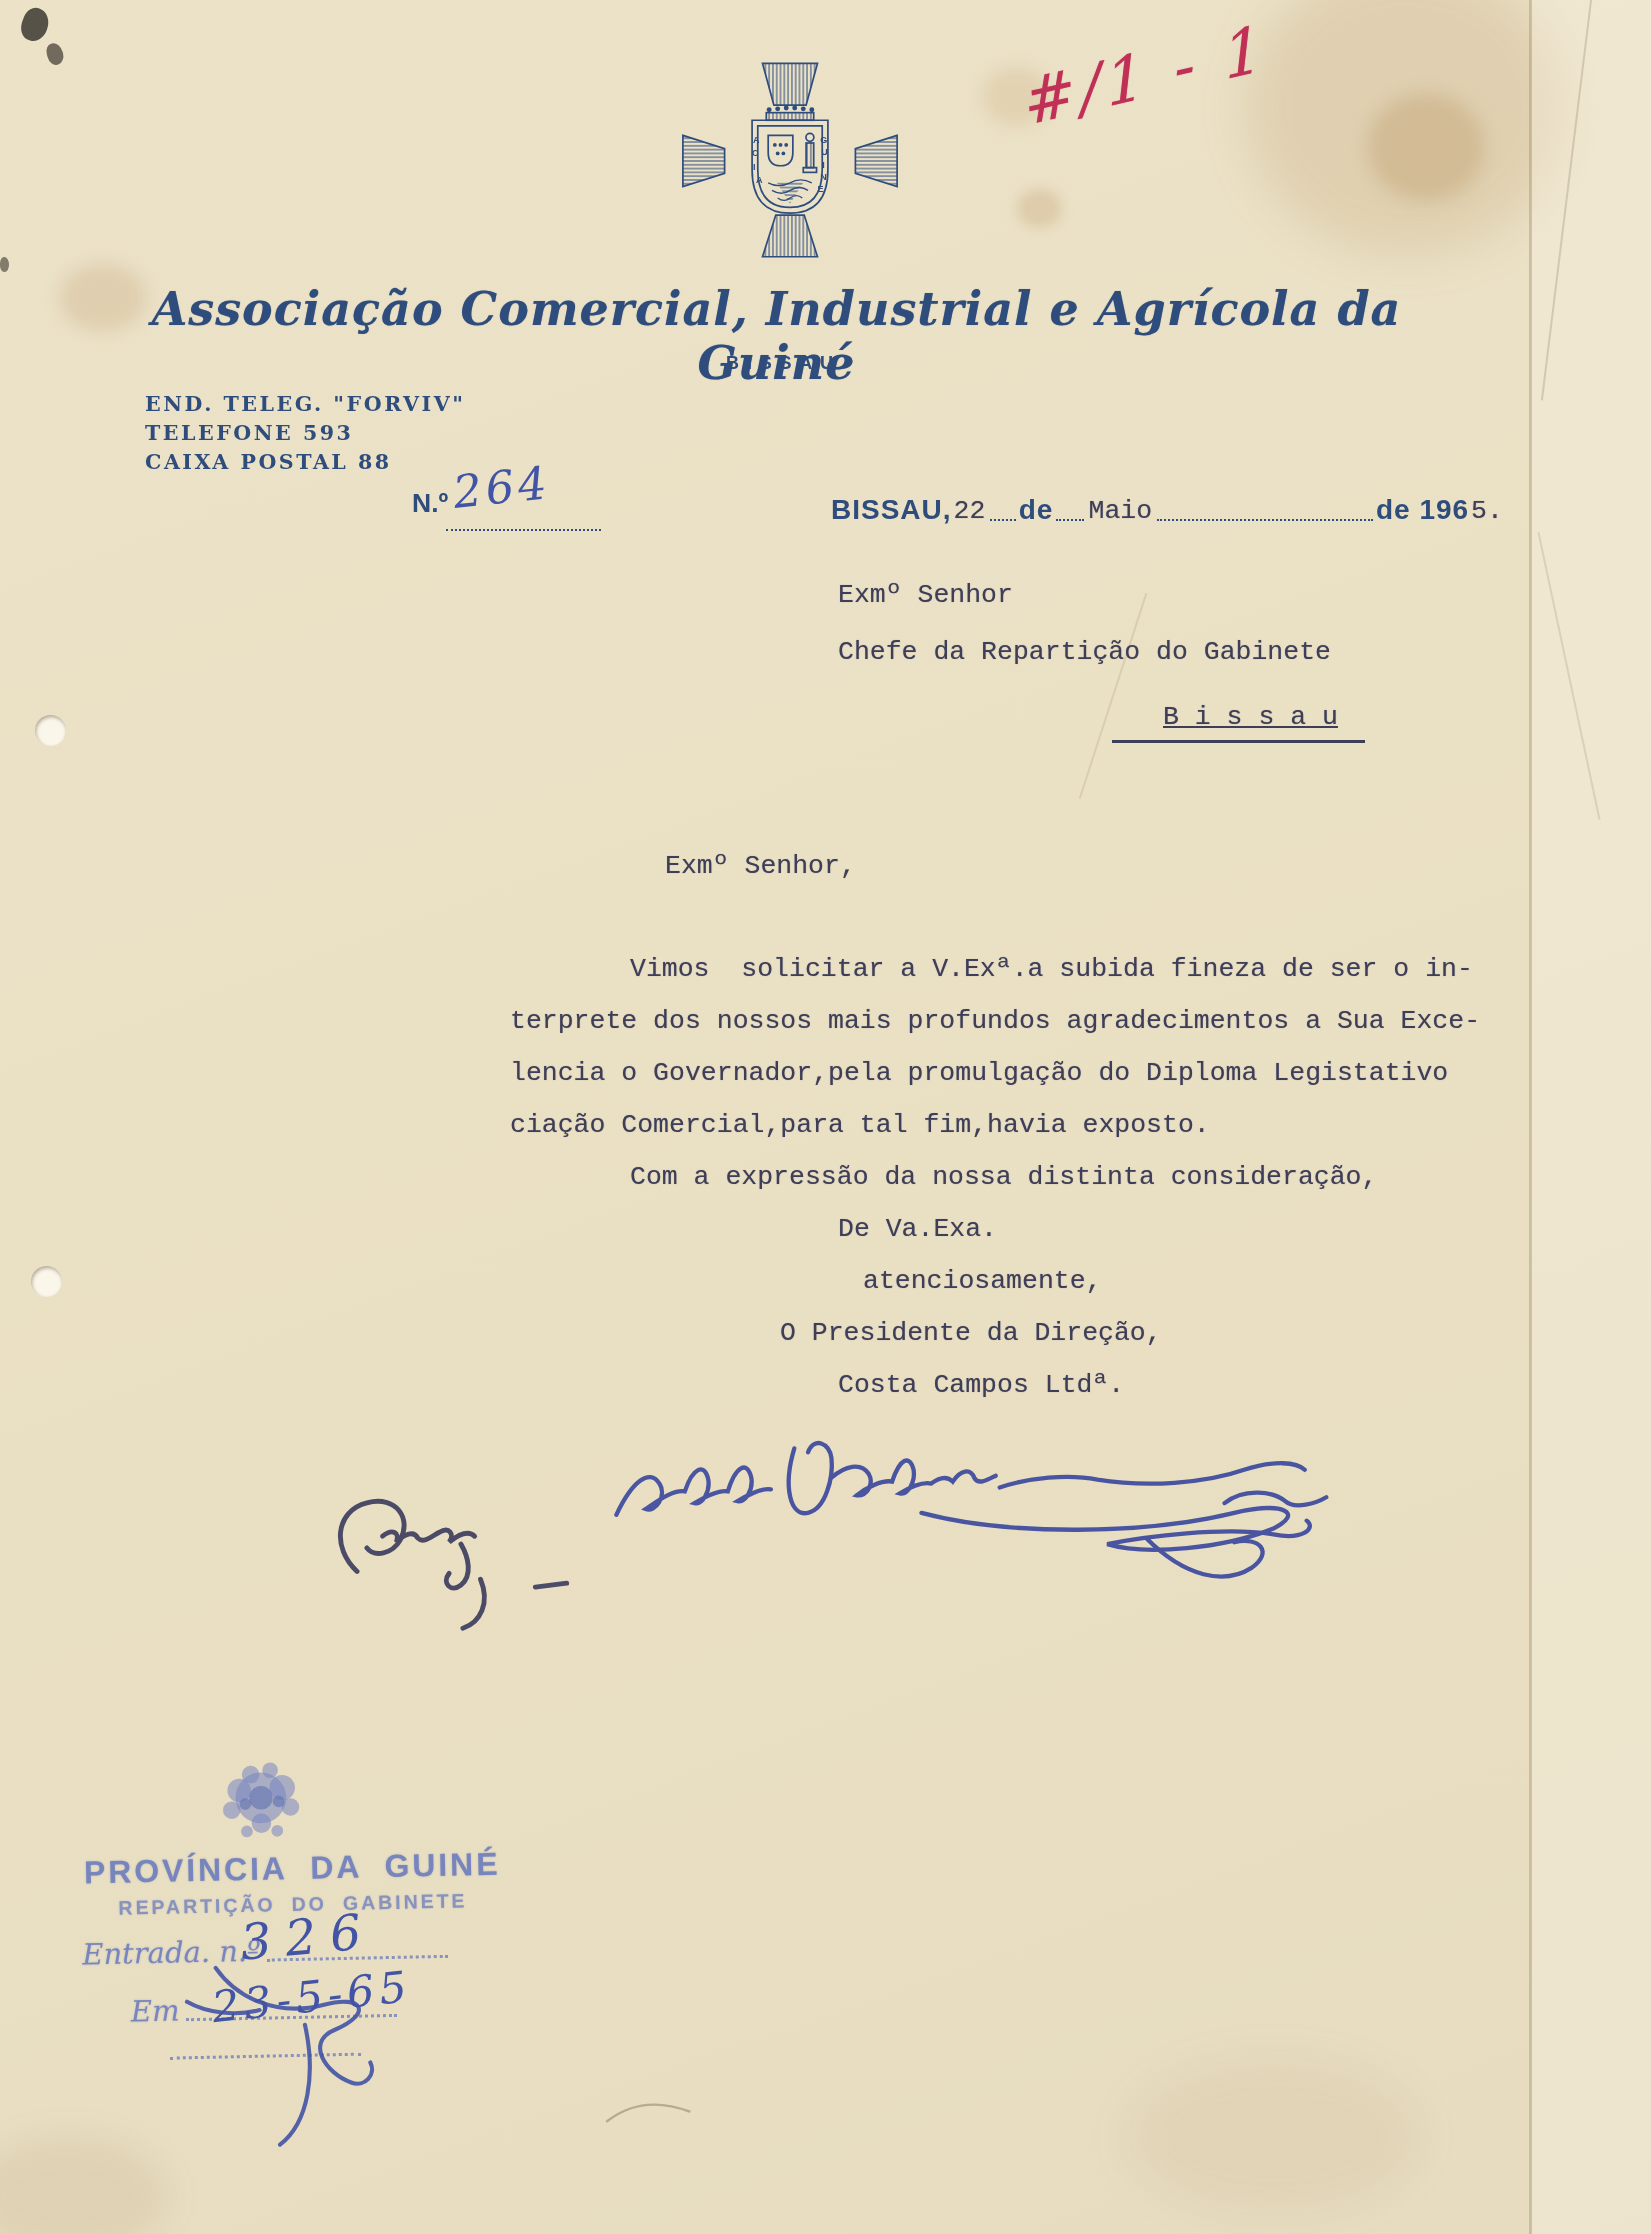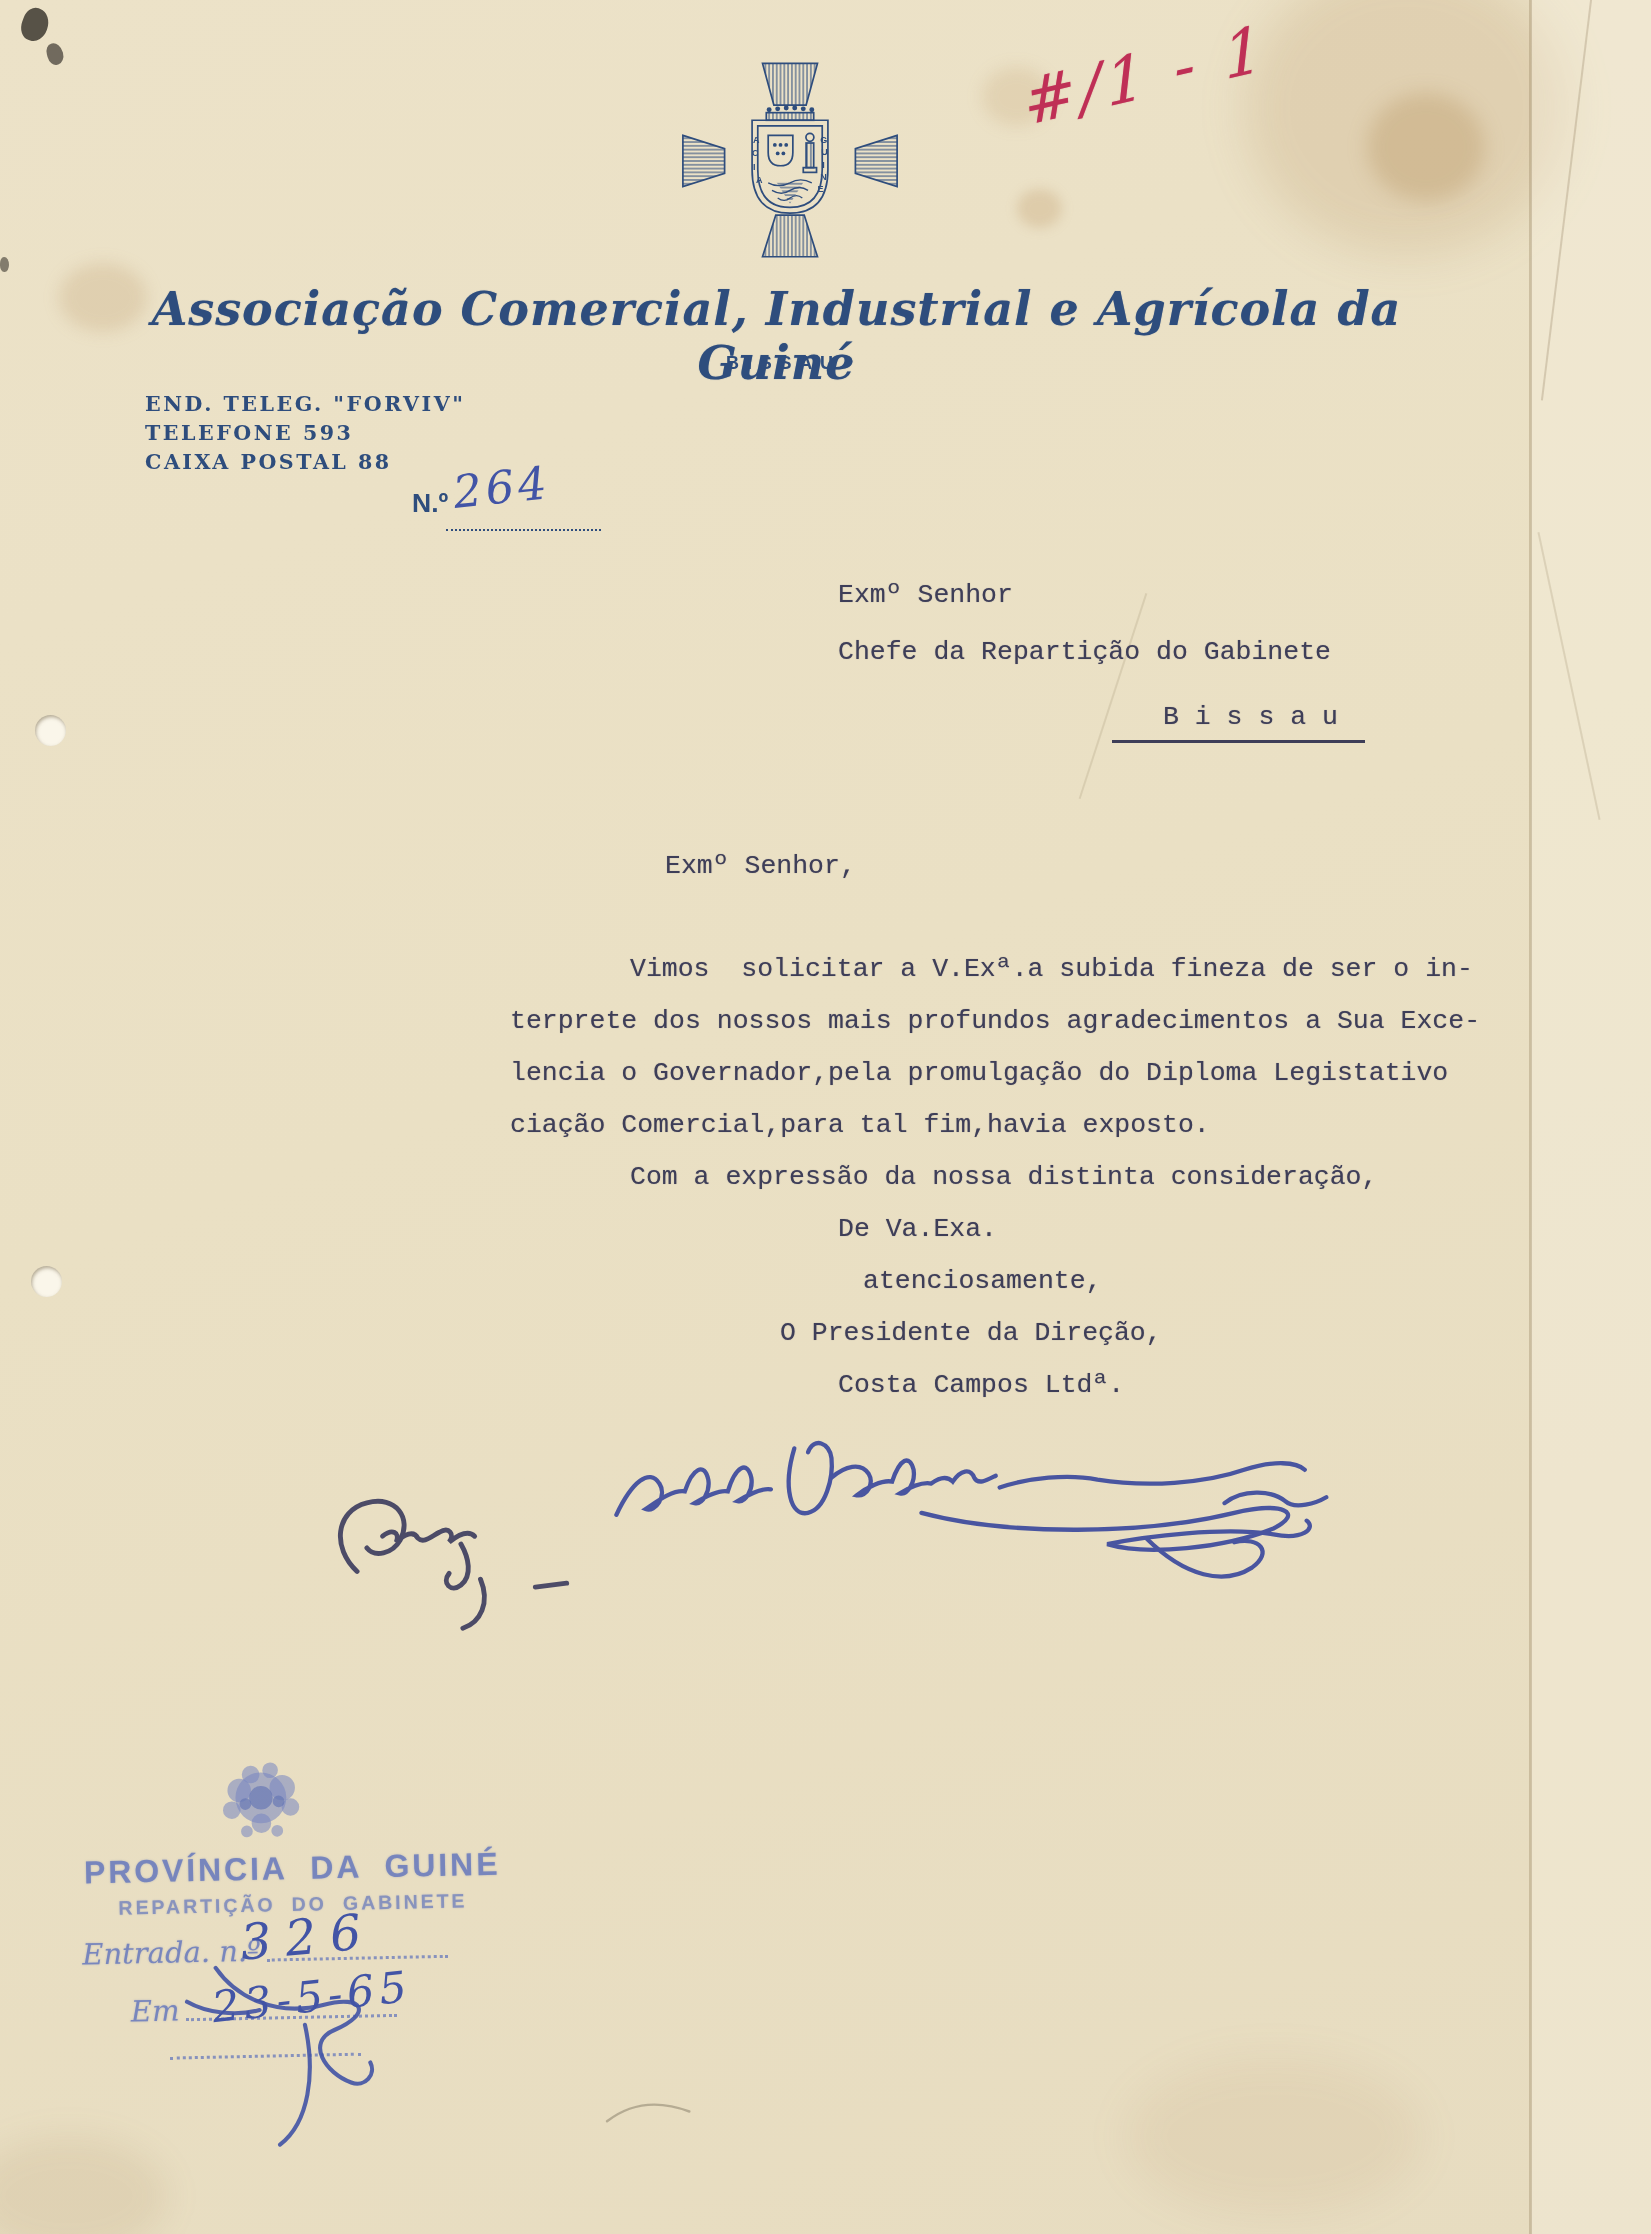--- a/index.html
+++ b/index.html
@@ -34,21 +34,21 @@
   #dateline .print{font-weight:700;font-size:28px;color:#2e4d7d;letter-spacing:1px;}
   #dateline .tp{margin:0 2px;}
   .dots{border-bottom:2.9px dotted #2e4d7d;height:3.9px;margin:0 2.9px 4.9px 2.9px;}
   
   #ref-label{left:412px;top:488px;font-weight:700;font-size:26.5px;color:#2e4d7d;}
   #ref-dots{left:443px;top:525px;width:155px;}
   .hand{font-family:"DejaVu Serif",serif;font-style:italic;color:#4254a6;}
   #ref-value{left:453px;top:461px;font-size:45px;transform:rotate(-6deg);letter-spacing:3.9px;}
   
   #recipient-city u,#recipient-city{text-decoration:none;}
-  #recipient-city{border-bottom:3.4px solid #3e3e58;padding:0 27.4px 7.8px 51px;}
+  #recipient-city{border-bottom:3.4px solid #3e3e58;padding:0 27.4px 7.8px 51px;text-decoration:underline;}
   
   #red-note{left:1021px;top:39px;font-family:"DejaVu Serif",serif;font-style:italic;
             font-size:63px;color:#bf2f56;transform:rotate(-13deg) skewX(-9deg);
             letter-spacing:4.9px;text-shadow:0 0 1px rgba(191,47,86,.5);}
   
   #stamp{left:69px;top:1764px;width:451px;height:412px;transform:rotate(-1.2deg);}
   .stampc{color:rgba(110,126,188,.88);text-shadow:0 0 2px rgba(110,126,188,.45);}
   #stamp-line1{left:9.8px;top:86px;width:431px;text-align:center;font-weight:700;
                font-size:32px;letter-spacing:2.9px;word-spacing:11.8px;}
   #stamp-line2{left:9.8px;top:129px;width:431px;text-align:center;font-weight:700;
@@ -150,20 +150,31 @@
   <div class="abs" style="left:145px;top:390px;">
     <div class="contact-line">END. TELEG. "FORVIV"</div>
     <div class="contact-line">TELEFONE 593</div>
     <div class="contact-line">CAIXA POSTAL 88</div>
   </div>
 
   <div class="abs" id="ref-label">N.º</div>
   <div class="abs hand" id="ref-value">264</div>
   <div class="abs dots" id="ref-dots"></div>
 
+  <div class="abs" id="dateline">
+    <span class="print">BISSAU,</span>
+    <span class="typed t27 tp">22</span>
+    <span class="dots" style="width:25.5px;"></span>
+    <span class="print">de</span>
+    <span class="dots" style="width:27.4px;"></span>
+    <span class="typed t27 tp">Maio</span>
+    <span class="dots" style="width:216px;"></span>
+    <span class="print">de 196</span>
+    <span class="typed t27 tp">5.</span>
+  </div>
 
   <div class="abs typed t27" style="left:838px;top:580px;">Exmº Senhor</div>
   <div class="abs typed t27" style="left:838px;top:637px;">Chefe da Repartição do Gabinete</div>
   <div class="abs typed t27" id="recipient-city" style="left:1112px;top:702px;">B i s s a u</div>
 
   <div class="abs typed t27" style="left:665px;top:851px;">Exmº Senhor,</div>
 
   <div class="abs typed t27" id="body-block">
     <div class="line ind-a">Vimos  solicitar a V.Exª.a subida fineza de ser o in-</div>
     <div class="line">terprete dos nossos mais profundos agradecimentos a Sua Exce-</div>

